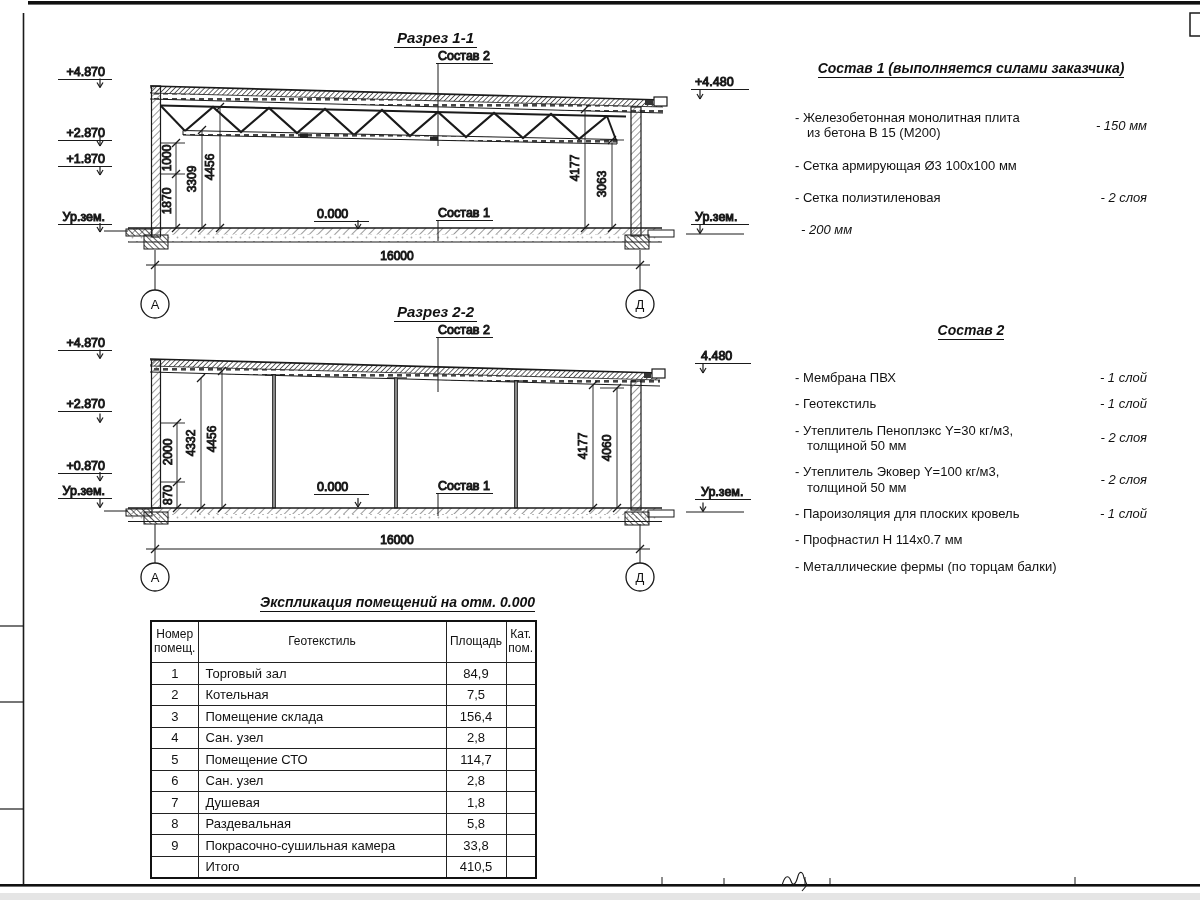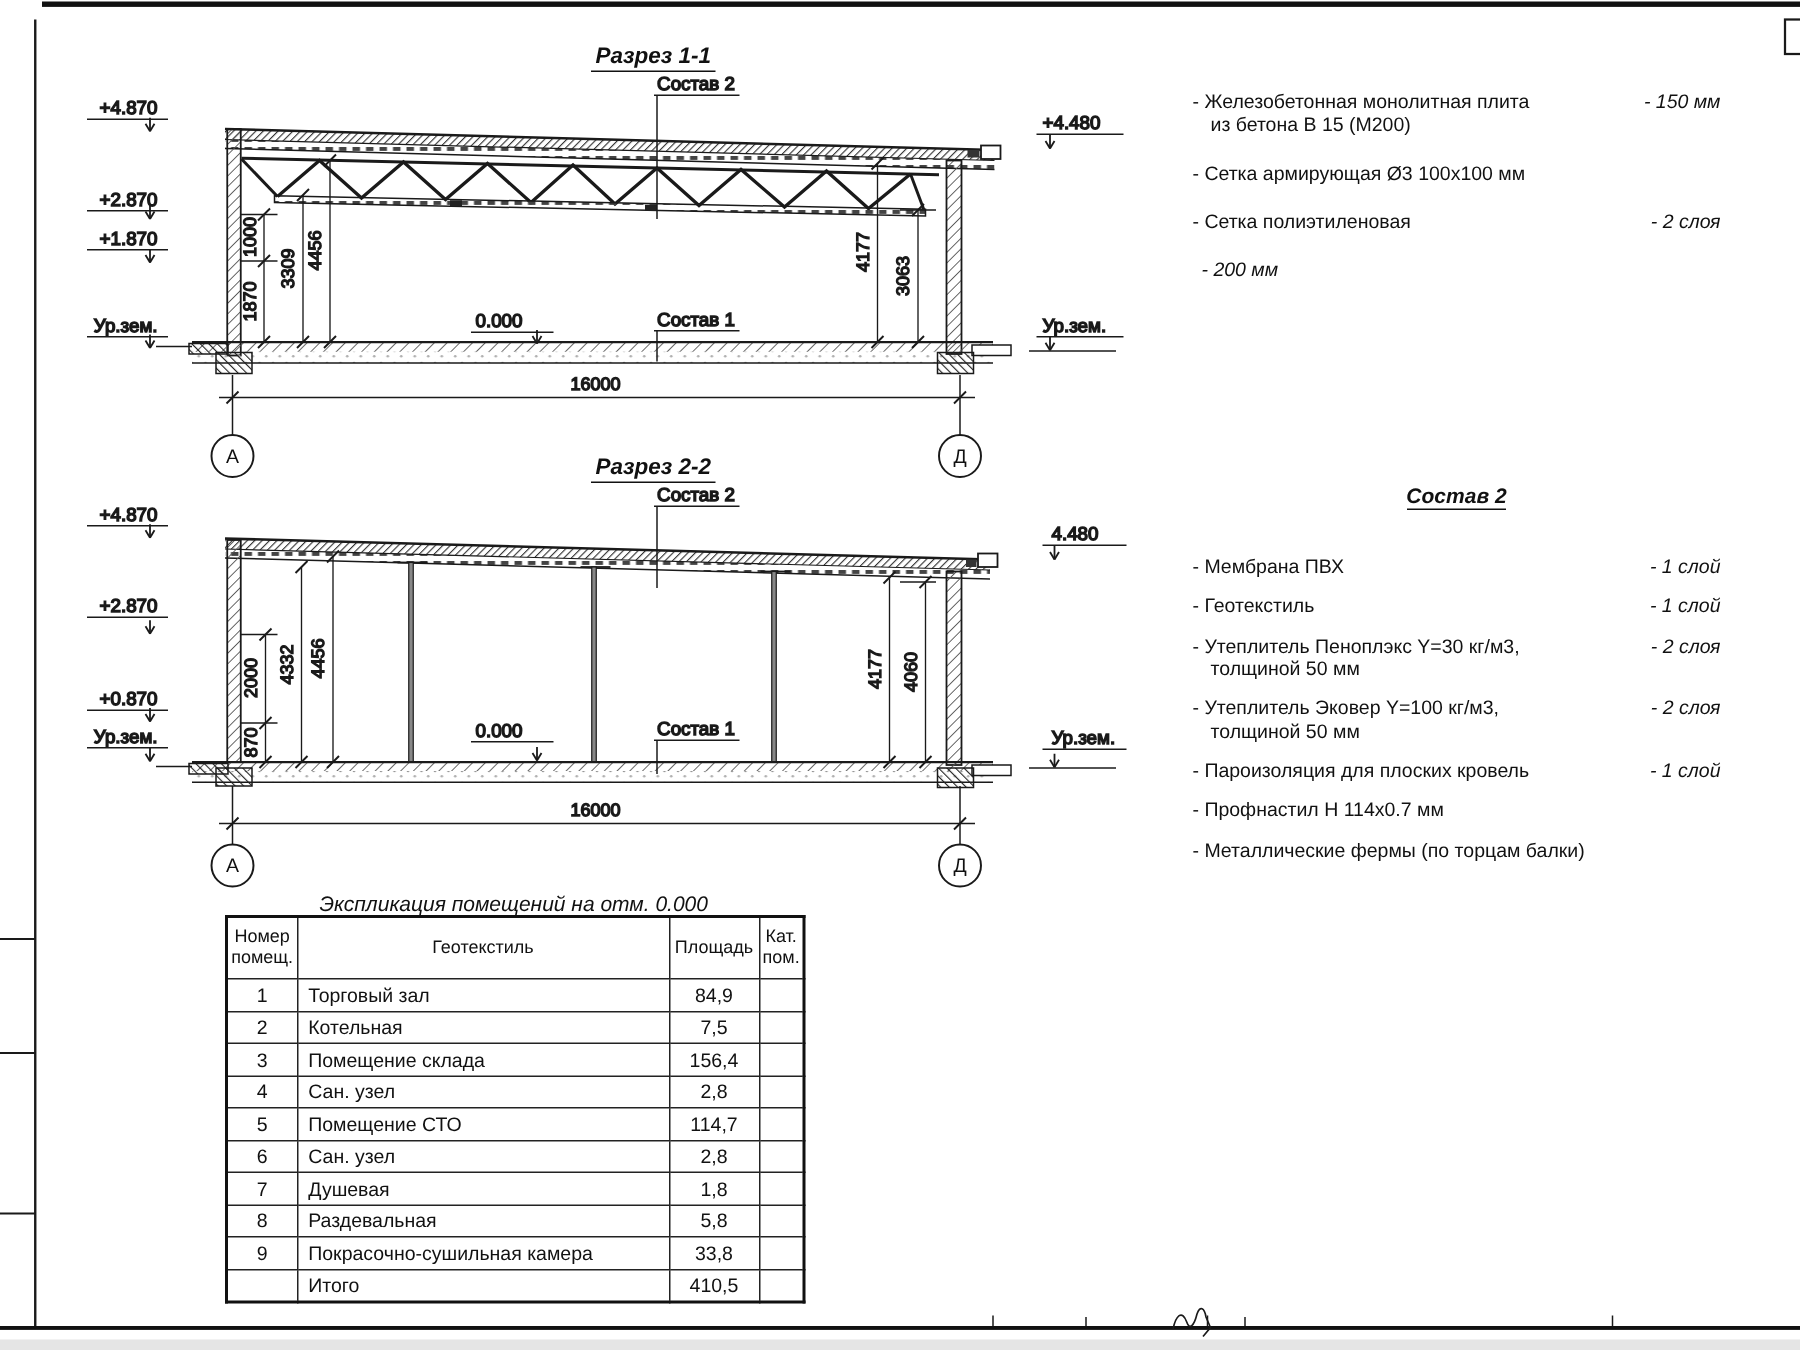--- a/index.html
+++ b/index.html
@@ -8,28 +8,28 @@
   .sheet svg{position:absolute;left:0;top:0;}
   svg text{fill:#111;font-family:"Liberation Sans",sans-serif;}
   .t{font-size:12px;}
   .t2{font-size:12.5px;}
   .ax{font-size:13px;}
   .sec-title{position:absolute;width:150px;text-align:right;font-size:15px;font-weight:bold;font-style:italic;}
   .sec-title span{border-bottom:1.5px solid #111;padding:0 3px 1px;}
   .sostav-block{position:absolute;width:352px;}
   .sostav-title{text-align:center;font-size:14px;font-weight:bold;font-style:italic;margin-bottom:34px;}
   .sostav-title span{border-bottom:1.3px solid #111;padding-bottom:1px;}
-  .sostav-item{display:flex;justify-content:space-between;align-items:flex-start;margin-bottom:17px;
+  .sostav-item{display:flex;justify-content:space-between;align-items:center;margin-bottom:17px;
                font-size:13px;line-height:1.18;}
   .sostav-block.second .sostav-title{margin-bottom:32px;}
   .sostav-block.second .sostav-item{margin-bottom:11px;}
   .si-name .l2{padding-left:12px;}
   .si-val{white-space:nowrap;padding-left:6px;font-style:italic;}
   .expl-wrap{position:absolute;left:150px;top:594px;width:385px;}
-  .expl-title{text-align:center;font-size:14px;font-weight:normal;font-style:italic;}
+  .expl-title{text-align:right;font-size:14px;font-weight:bold;font-style:italic;margin-bottom:10px;}
   .expl-title span{border-bottom:1.3px solid #111;padding-bottom:1px;}
   table.expl{border-collapse:collapse;table-layout:fixed;width:385px;border:2px solid #111;}
   table.expl th{font-weight:normal;font-size:12px;height:40px;vertical-align:middle;
                 border:1px solid #222;line-height:1.15;padding:0 1px;}
   table.expl td{font-size:13px;height:20.5px;text-align:center;border:1px solid #222;padding:0;vertical-align:middle;}
   table.expl td.nm{text-align:left;padding-left:7px;}
 </style>
 </head>
 <body>
 
@@ -318,20 +318,23 @@
 </svg>
 
 <div class="sec-title" style="left:327px;top:29px;">
   <span>Разрез 1-1</span>
 </div>
 <div class="sec-title" style="left:327px;top:303px;">
   <span>Разрез 2-2</span>
 </div>
 
 <div class="sostav-block" style="left:795px;top:60px;">
+  <div class="sostav-title">
+    <span>Состав 1 (выполняется силами заказчика)</span>
+  </div>
   <div class="sostav-item">
     <div class="si-name">
           <div>- Железобетонная  монолитная плита</div>
           <div class="l2">из бетона В 15 (М200)</div>
         </div>
     <div class="si-val">- 150 мм</div>
   </div>
   <div class="sostav-item">
     <div class="si-name">
           <div>- Сетка армирующая Ø3 100х100 мм</div>

